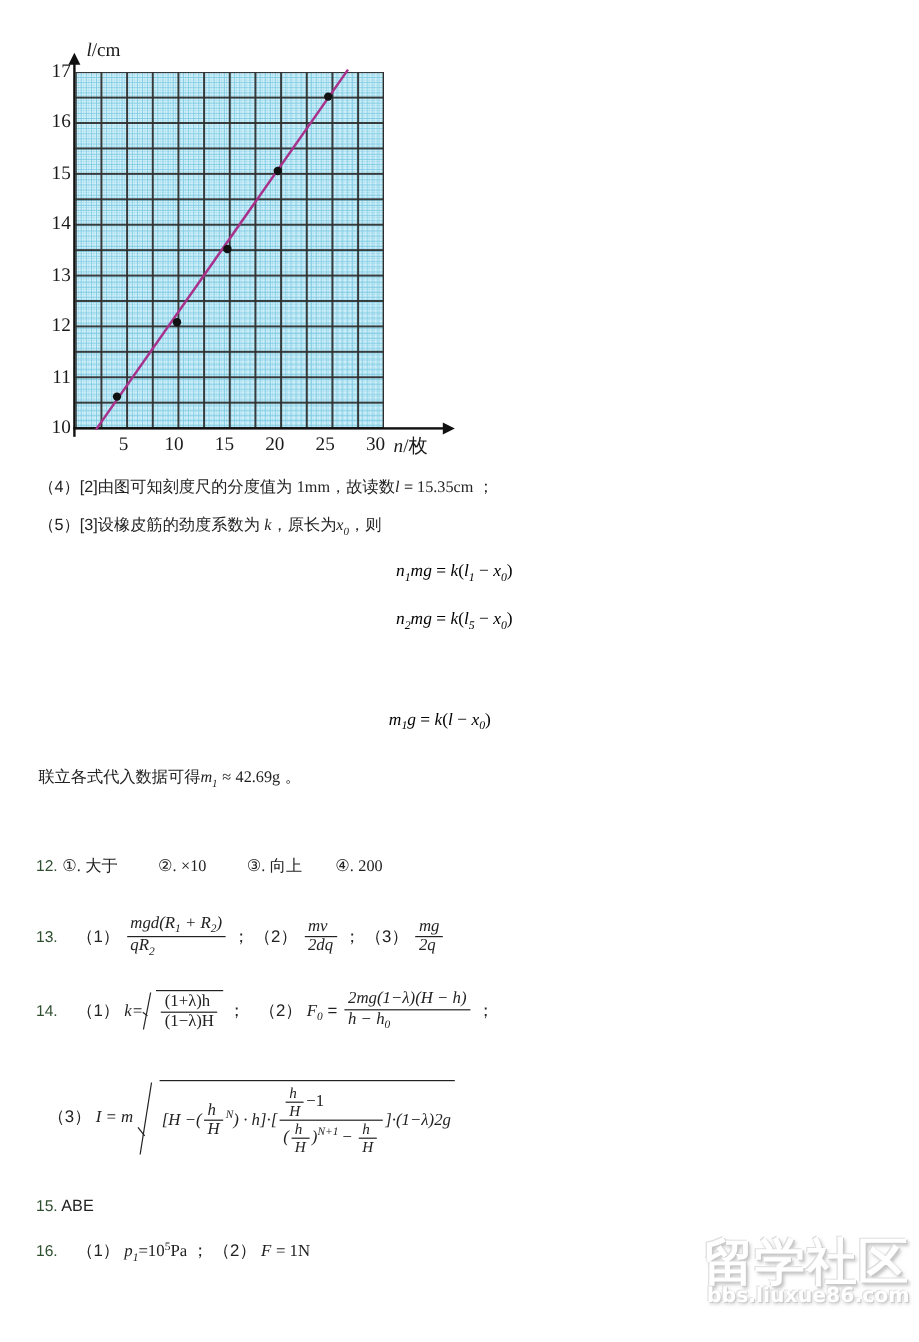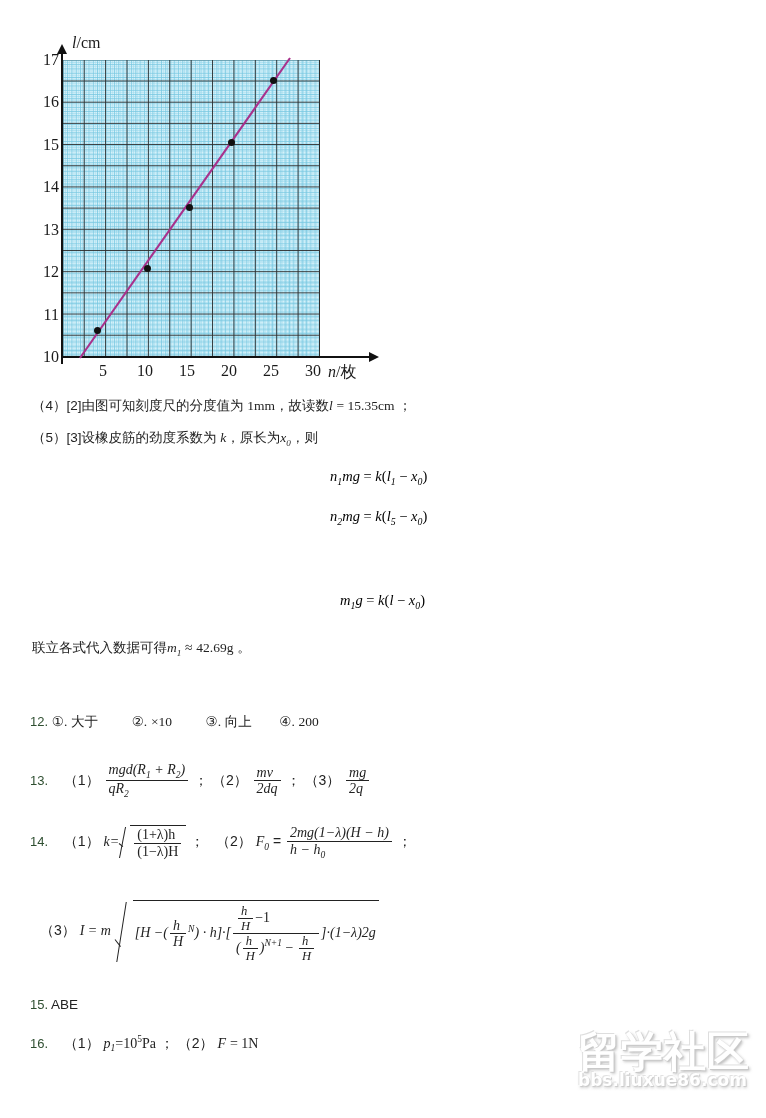--- a/index.html
+++ b/index.html
@@ -251,21 +251,21 @@
     white-space: nowrap;
   }
 
   
   .watermark {
     position: absolute;
     right: 8px;
     bottom: 4px;
     width: 180px;
     height: 84px;
-    text-align: left;
+    text-align: right;
     user-select: none;
   }
   .wm-cn {
     font-family: "DejaVu Sans", sans-serif;
     font-size: 42px;
     font-weight: bold;
     letter-spacing: 1px;
     color: #ffffff;
     text-shadow:
       1px 1px 0 #c9c9c9, -1px -1px 0 #dedede,
@@ -357,21 +357,21 @@
 
   <div class="eqline" style="left:330px; top:508px">
     <span class="it">n</span><sub class="it">2</sub><span class="it">mg</span>
     <span>=</span>
     <span class="it">k</span><span>(</span><span class="it">l</span><sub class="it">5</sub>
     <span>−</span>
     <span class="it">x</span><sub class="it">0</sub><span>)</span>
   </div>
 
 
-  <div class="eqline" style="left:340px; top:592px">
+  <div class="eqline" style="left:324px; top:592px">
     <span class="it">m</span><sub class="it">1</sub><span class="it">g</span>
     <span>=</span>
     <span class="it">k</span><span>(</span><span class="it">l</span>
     <span>−</span>
     <span class="it">x</span><sub class="it">0</sub><span>)</span>
   </div>
 
   <div class="txt" style="left:32px; top:638px">
     <span>联立各式代入数据可得</span><span class="it">m</span><sub class="it">1</sub>
     <span class="serif">≈</span>

